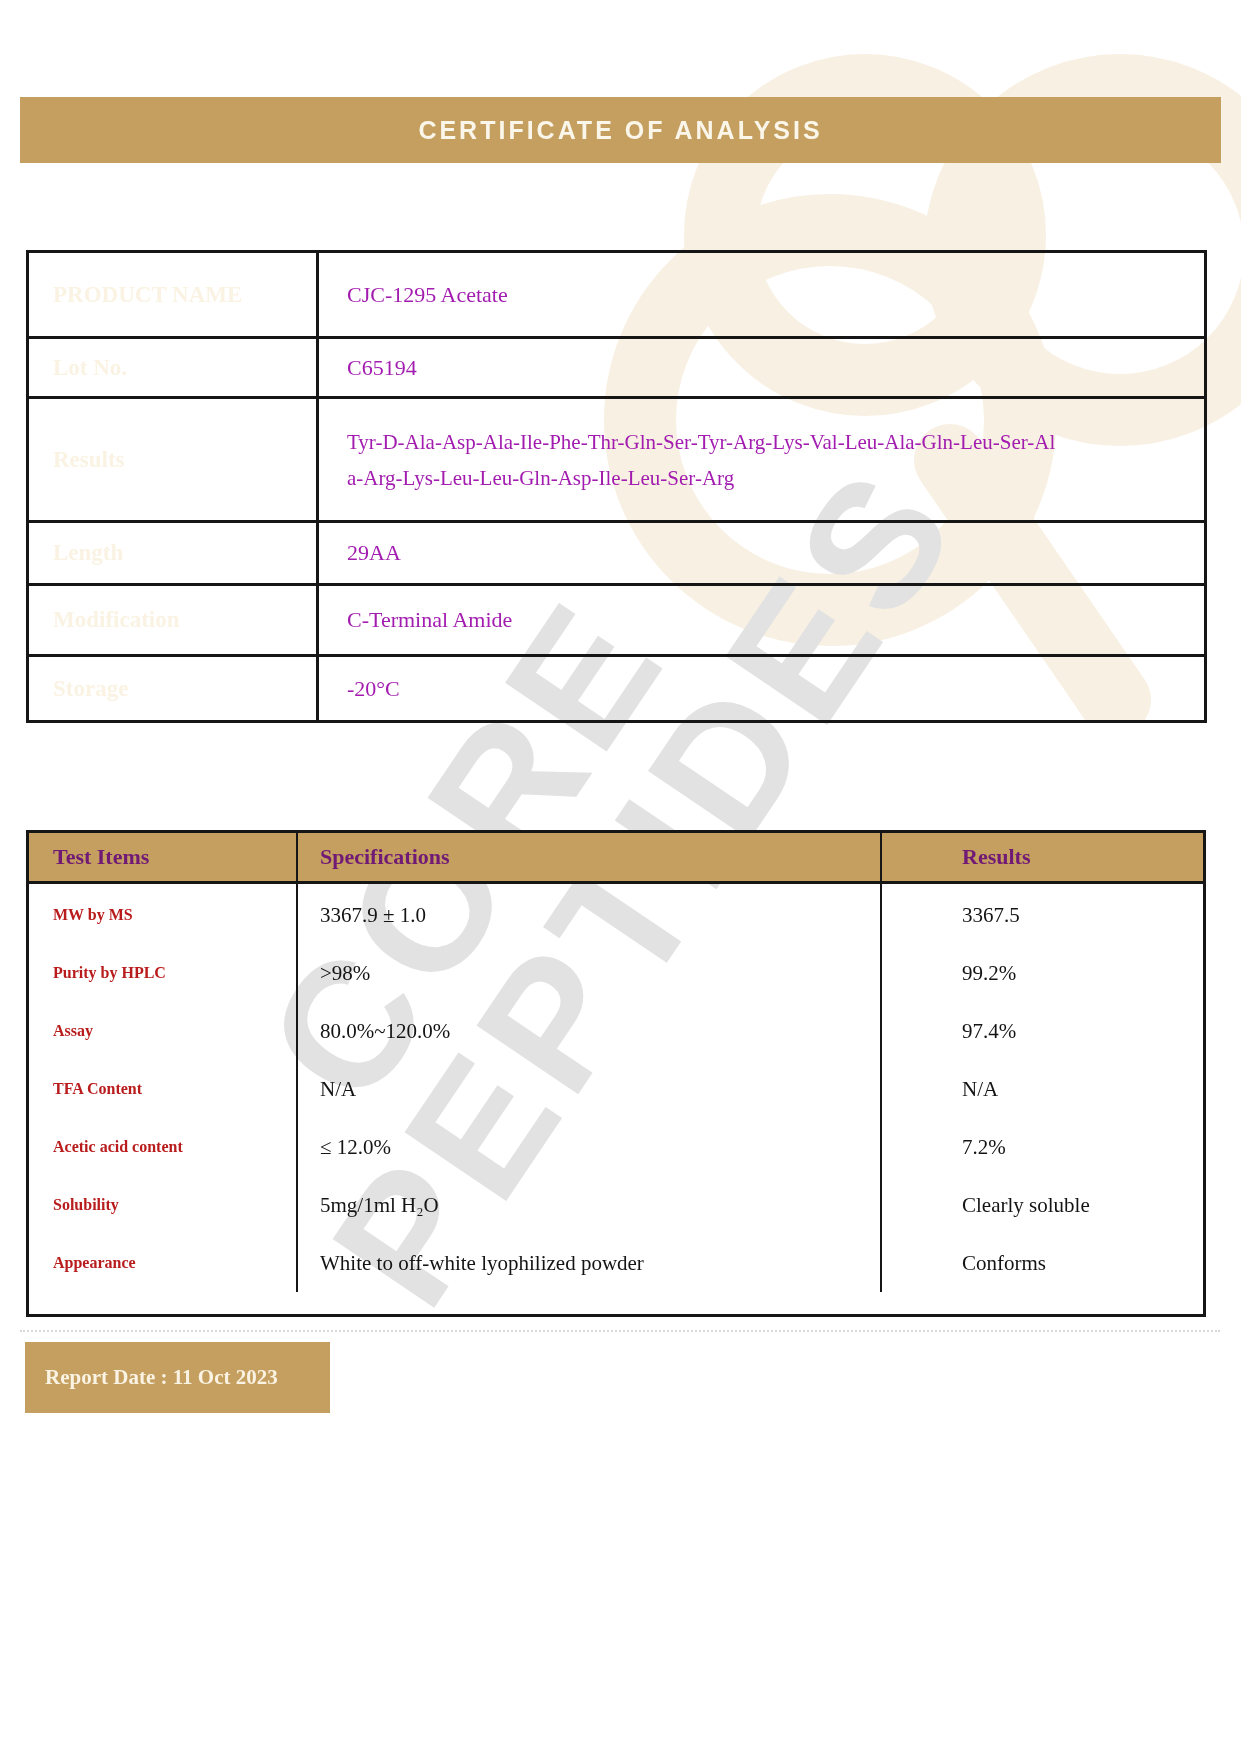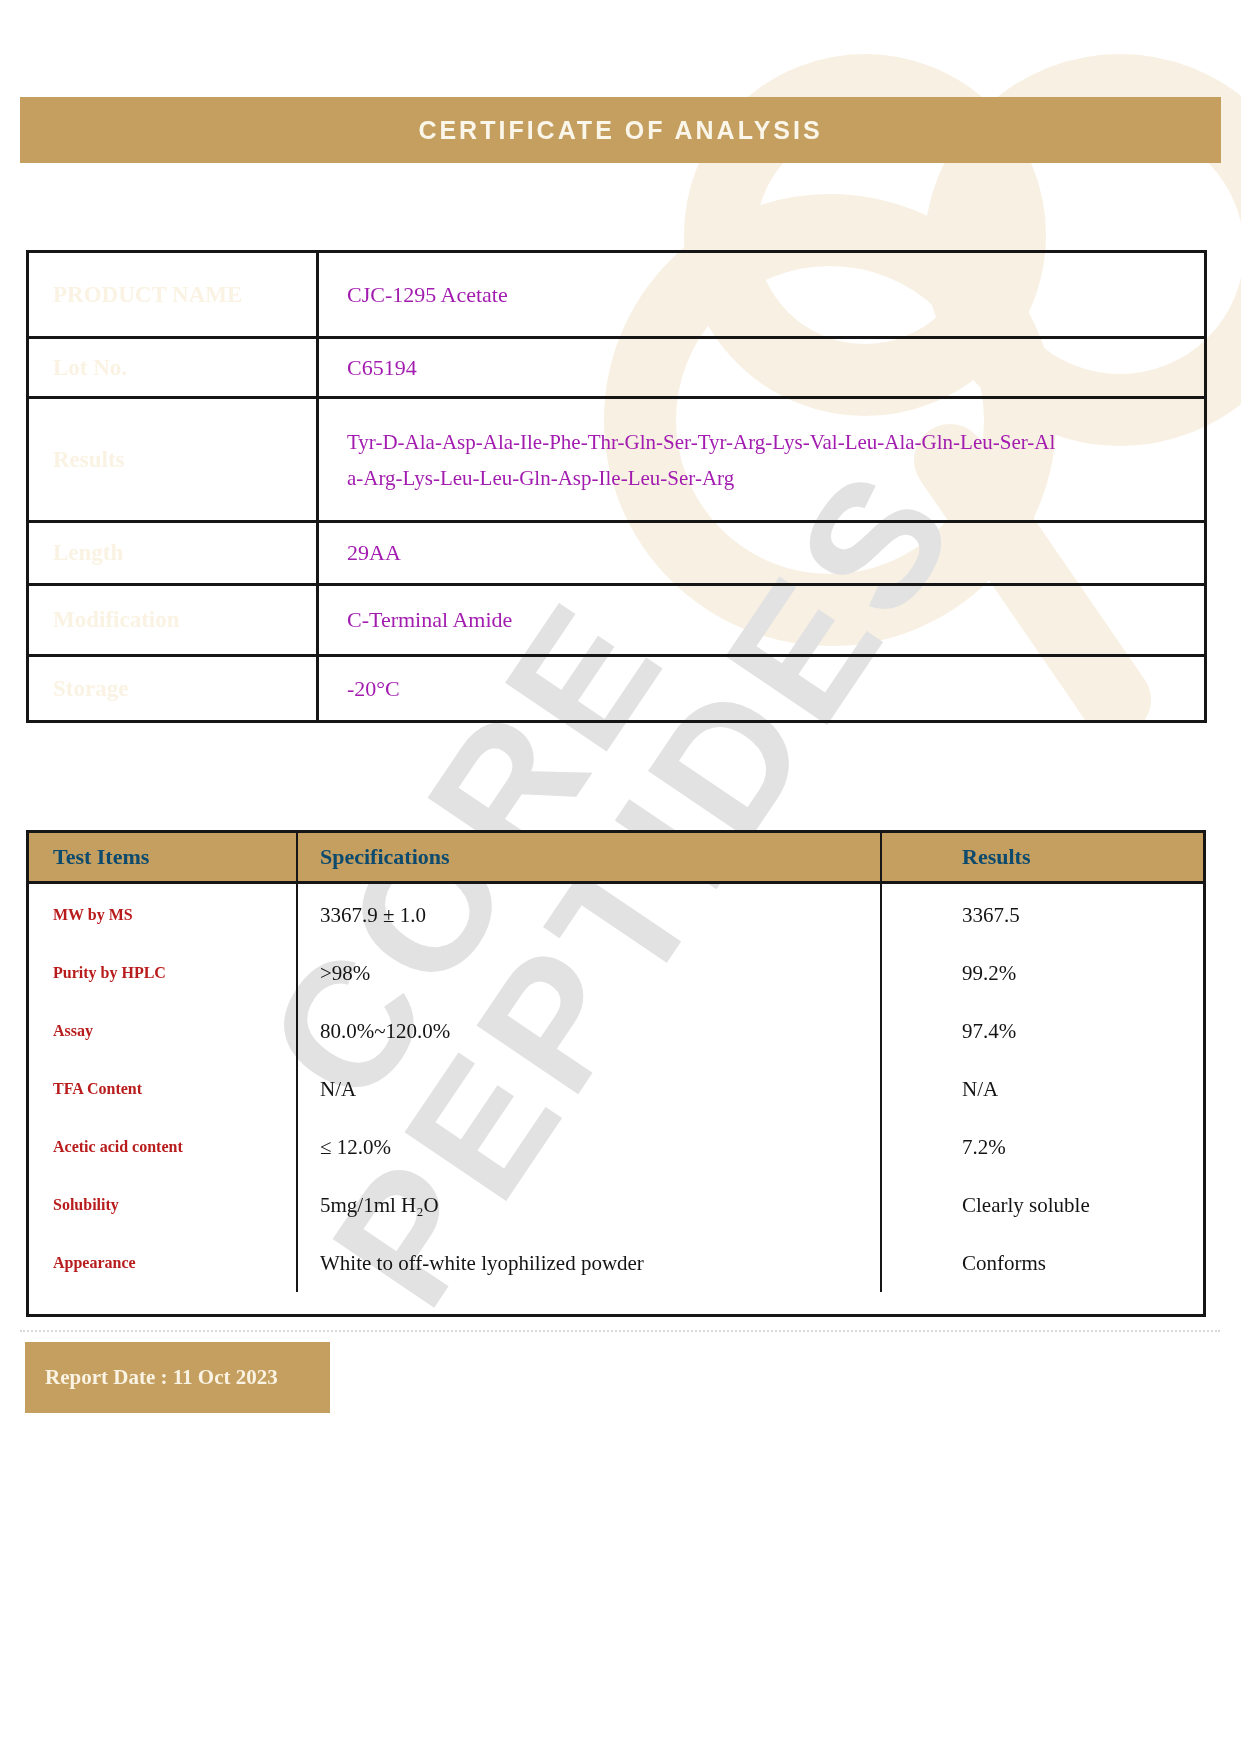--- a/index.html
+++ b/index.html
@@ -111,21 +111,21 @@
     display: grid;
     grid-template-columns: 267px 584px 1fr;
     height: 48px;
     background: #C49F5F;
     border-bottom: 3px solid #161616;
   }
   .test-head .th {
     display: flex; align-items: center;
     font-weight: bold;
     font-size: 22px;
-    color: #0c4a6e;
+    color: #701a75;
   }
   .th-1 { padding-left: 24px; }
   .th-2 { padding-left: 22px; border-left: 2px solid #161616; }
   .th-3 { padding-left: 80px; border-left: 2px solid #161616; }
   .test-body {
     display: grid;
     grid-template-columns: 267px 584px 1fr;
     padding-bottom: 22px;
   }
   .tcol { padding-top: 2px; }

